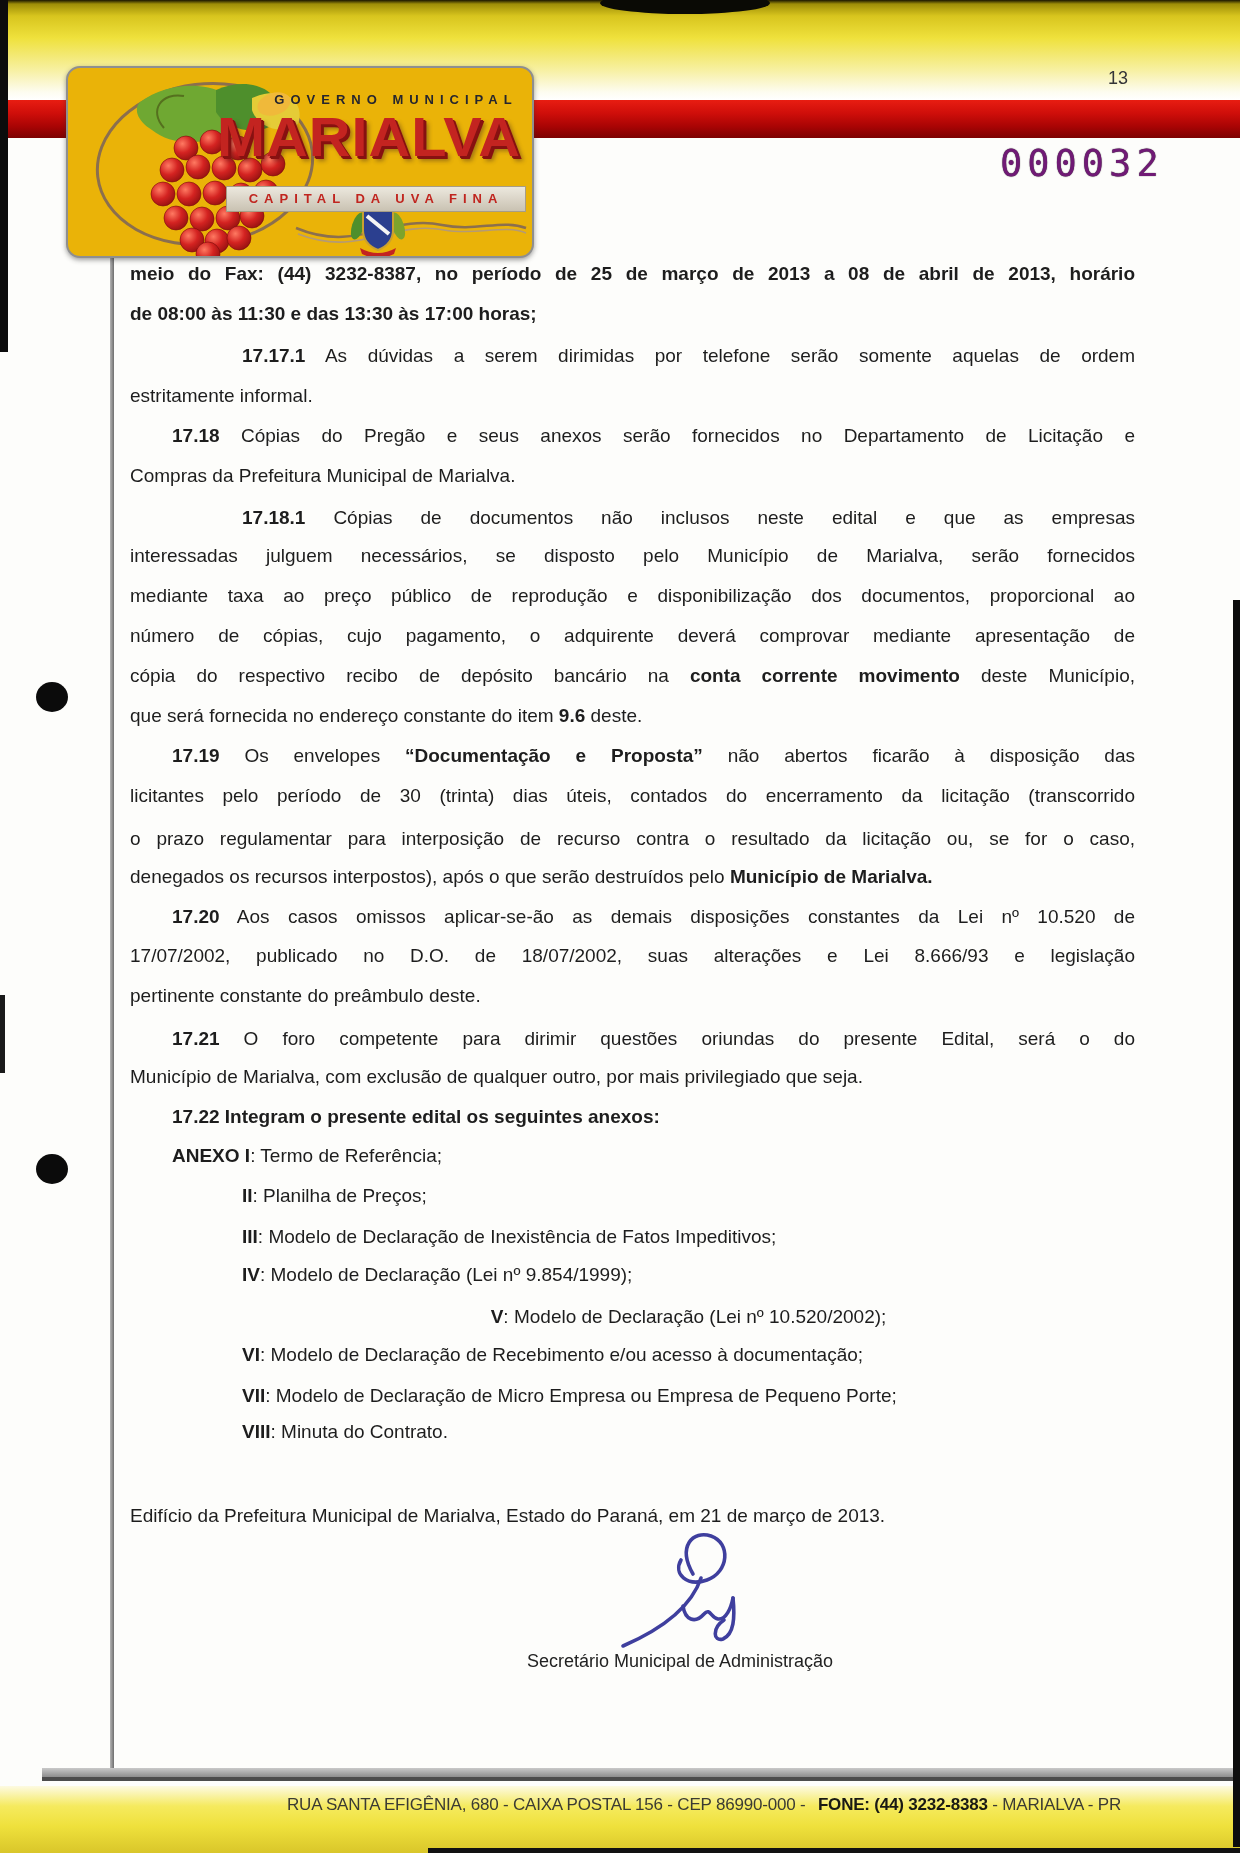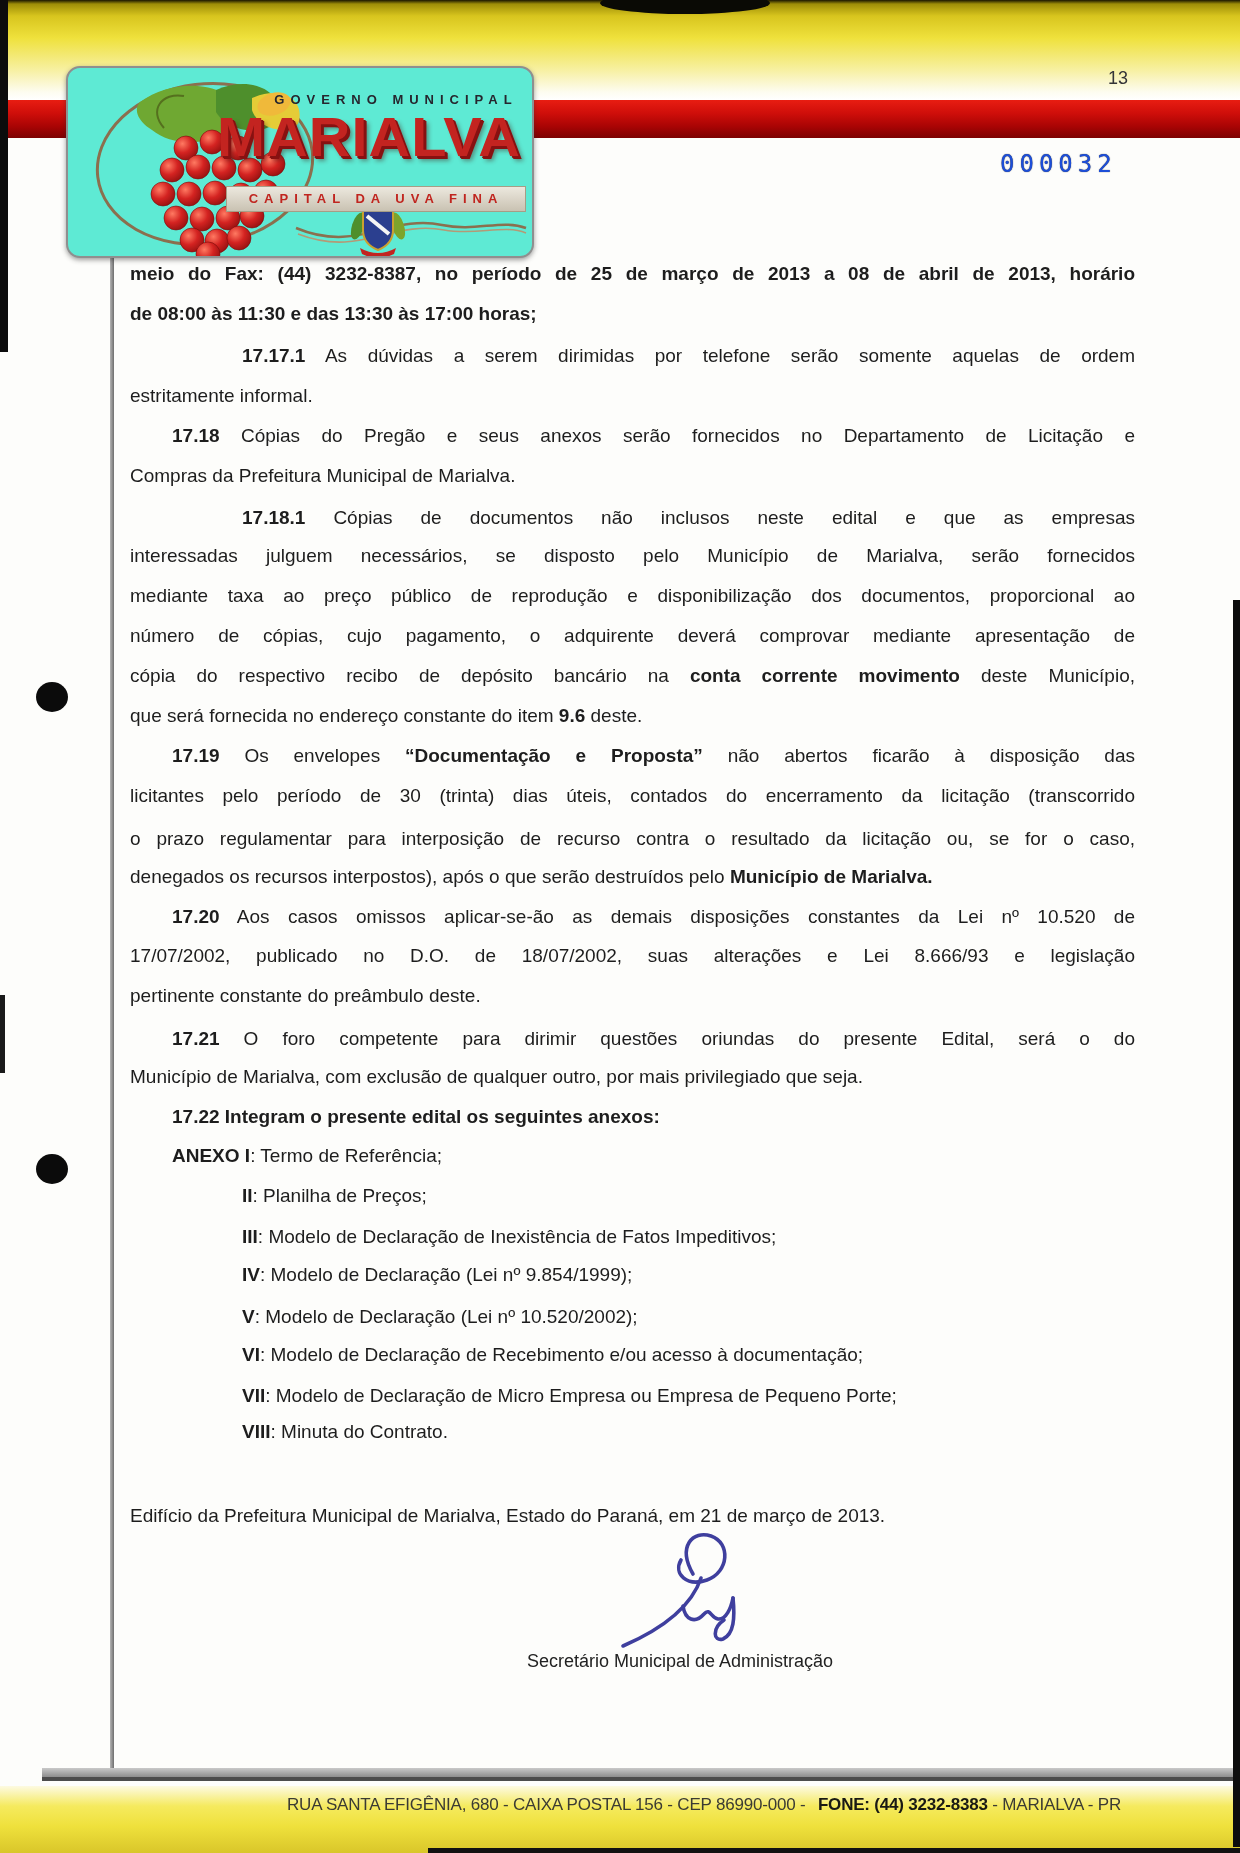--- a/index.html
+++ b/index.html
@@ -11,36 +11,36 @@
     background:linear-gradient(180deg,#1a1600 0%,#9d8d07 4%,#d8c51e 16%,#efe13c 38%,#f7f0a2 70%,#fdfcf0 92%,#ffffff 100%);}
   .band-red{position:absolute;left:0;top:100px;width:1240px;height:38px;
     background:linear-gradient(180deg,#e81d12 0%,#cf0e0a 35%,#a80404 70%,#7d0202 100%);}
   .top-black-blob{position:absolute;left:600px;top:-8px;width:170px;height:22px;border-radius:50%;background:#0a0a05;}
   .edge-left-black{position:absolute;left:0;top:0;width:8px;height:352px;background:#0c0c0c;}
   .edge-left-black2{position:absolute;left:0;top:995px;width:5px;height:78px;background:#1a1a1a;}
   .edge-right-black{position:absolute;right:0;top:600px;width:7px;height:1247px;background:#0d0d0d;}
   .edge-bottom-black{position:absolute;left:428px;bottom:0;width:812px;height:5px;background:#111;}
 
   
-  .logo-box{position:absolute;left:66px;top:66px;width:464px;height:188px;background:#5eead4;
+  .logo-box{position:absolute;left:66px;top:66px;width:464px;height:188px;background:#eab308;
     border:2px solid #8f8f8f;border-radius:14px;box-shadow:0 2px 5px rgba(40,40,40,.45);z-index:5;overflow:hidden;}
   .logo-svg{position:absolute;left:0;top:0;}
   .logo-governo{position:absolute;left:196px;top:24px;width:264px;text-align:center;
     font-size:13px;font-weight:bold;letter-spacing:6px;color:#26262e;}
   .logo-name{position:absolute;left:138px;top:36px;width:326px;text-align:center;
     font-size:56px;font-weight:800;letter-spacing:1px;color:#c32420;transform:scaleX(1.03);
     text-shadow:2px 2px 0 #871111,3px 3px 0 #871111,5px 5px 4px rgba(70,40,30,.45);}
   .logo-tagline{position:absolute;left:158px;top:118px;width:298px;height:24px;line-height:24px;text-align:center;
     background:linear-gradient(180deg,#ece8de,#c9c2b2);border:1px solid #a79d86;
     font-size:13px;font-weight:bold;letter-spacing:6px;color:#c0251f;}
 
   
   .page-number{position:absolute;left:1108px;top:68px;width:50px;font-size:18px;color:#343438;}
-  .stamp-number{position:absolute;left:1000px;top:150px;font-family:"DejaVu Sans Mono",monospace;
-    font-size:24px;letter-spacing:5px;color:#1d4ed8;text-shadow:0 0 1px #222;}
+  .stamp-number{position:absolute;left:1000px;top:142px;font-family:"DejaVu Sans Mono",monospace;
+    font-size:37px;letter-spacing:5px;color:#701a75;text-shadow:0 0 1px #222;}
 
   
   .frame-left{position:absolute;left:110px;top:254px;width:4px;height:1522px;
     background:linear-gradient(90deg,#b5b5b5,#6e6e6e);}
   .frame-bottom{position:absolute;left:42px;top:1768px;width:1198px;height:9px;
     background:linear-gradient(180deg,#c9c9c9,#8d8d8d);}
   .frame-bottom-dark{position:absolute;left:42px;top:1777px;width:1198px;height:4px;background:#4c4c4c;}
 
   
   .line{position:absolute;font-size:19px;line-height:24px;color:#1d1d1d;}
@@ -162,21 +162,21 @@
       <div class="line just" style="left: 172px; width: 963px; top: 905px;"><span class="b">17.20</span><span> Aos casos omissos aplicar-se-ão as demais disposições constantes da Lei nº 10.520 de</span></div>
       <div class="line just" style="left: 130px; width: 1005px; top: 944px;"><span>17/07/2002, publicado no D.O. de 18/07/2002, suas alterações e Lei  8.666/93 e legislação</span></div>
       <div class="line" style="left: 130px; width: 1005px; top: 984px;"><span>pertinente constante do preâmbulo deste.</span></div>
       <div class="line just" style="left: 172px; width: 963px; top: 1027px;"><span class="b">17.21</span><span> O foro competente para dirimir questões oriundas do presente Edital, será o do</span></div>
       <div class="line" style="left: 130px; width: 1005px; top: 1065px;"><span>Município de Marialva, com exclusão de qualquer outro, por mais privilegiado que seja.</span></div>
       <div class="line" style="left: 172px; width: 963px; top: 1105px;"><span class="b">17.22 Integram o presente edital os seguintes anexos:</span></div>
       <div class="line" style="left: 172px; width: 963px; top: 1144px;"><span class="b">ANEXO I</span><span>: Termo de Referência;</span></div>
       <div class="line" style="left: 242px; width: 893px; top: 1184px;"><span class="b">II</span><span>: Planilha de Preços;</span></div>
       <div class="line" style="left: 242px; width: 893px; top: 1225px;"><span class="b">III</span><span>: Modelo de Declaração de Inexistência de Fatos Impeditivos;</span></div>
       <div class="line" style="left: 242px; width: 893px; top: 1263px;"><span class="b">IV</span><span>: Modelo de Declaração (Lei nº 9.854/1999);</span></div>
-      <div class="line" style="left: 242px; width: 893px; top: 1305px;"><span class="b">V</span><span>: Modelo de Declaração (Lei nº 10.520/2002);</span></div>
+      <div class="line" style="left: 242px; width: 893px; top: 1305px; text-align: center;"><span class="b">V</span><span>: Modelo de Declaração (Lei nº 10.520/2002);</span></div>
       <div class="line" style="left: 242px; width: 893px; top: 1343px;"><span class="b">VI</span><span>: Modelo de Declaração de Recebimento e/ou acesso à documentação;</span></div>
       <div class="line" style="left: 242px; width: 893px; top: 1384px;"><span class="b">VII</span><span>: Modelo de Declaração de Micro Empresa ou Empresa de Pequeno Porte;</span></div>
       <div class="line" style="left: 242px; width: 893px; top: 1420px;"><span class="b">VIII</span><span>: Minuta do Contrato.</span></div>
       <div class="line" style="left: 130px; width: 1005px; top: 1504px;"><span>Edifício da Prefeitura Municipal de Marialva, Estado do Paraná, em 21 de março de 2013.</span></div>
     </div>
 
   <div class="sig-wrap">
     <svg class="sig-svg" width="230" height="122" viewBox="0 0 230 122">
       <g fill="none" stroke="#3f3f9e" stroke-width="3.6" stroke-linecap="round">
         <path d="M 128,46 C 112,18 128,2 146,8 C 166,15 164,44 142,52 C 122,59 108,46 116,32"></path>

